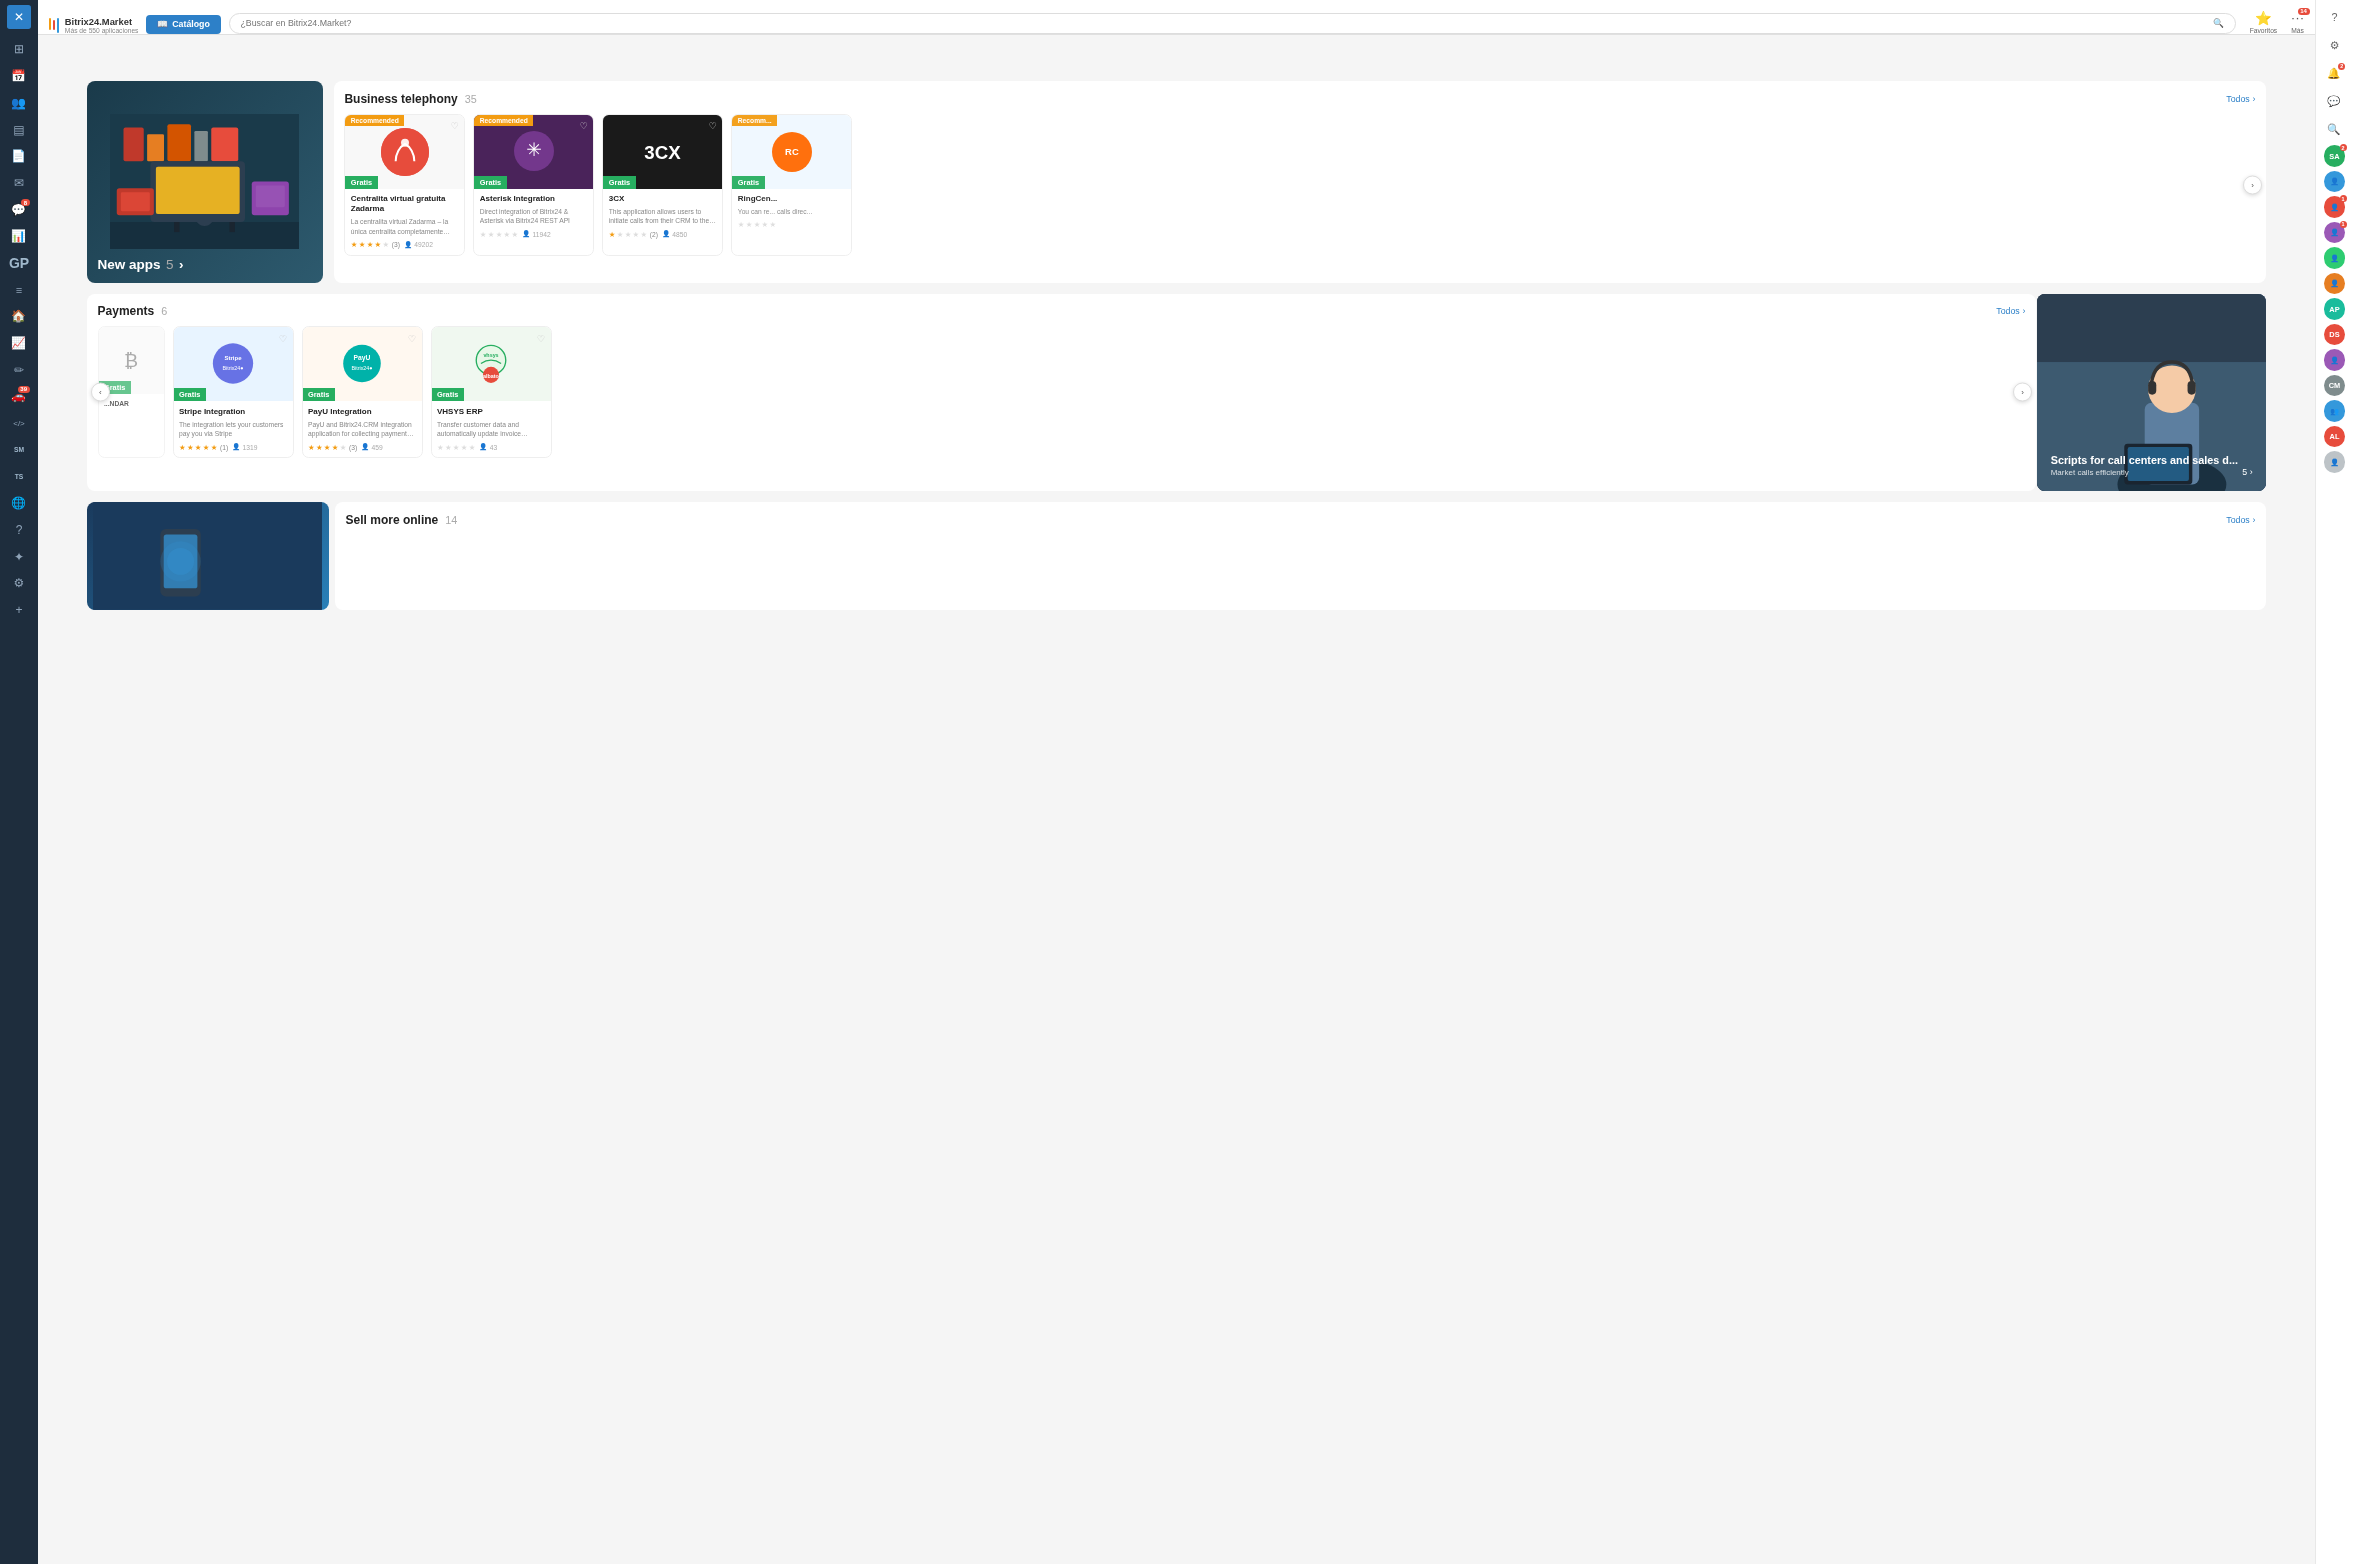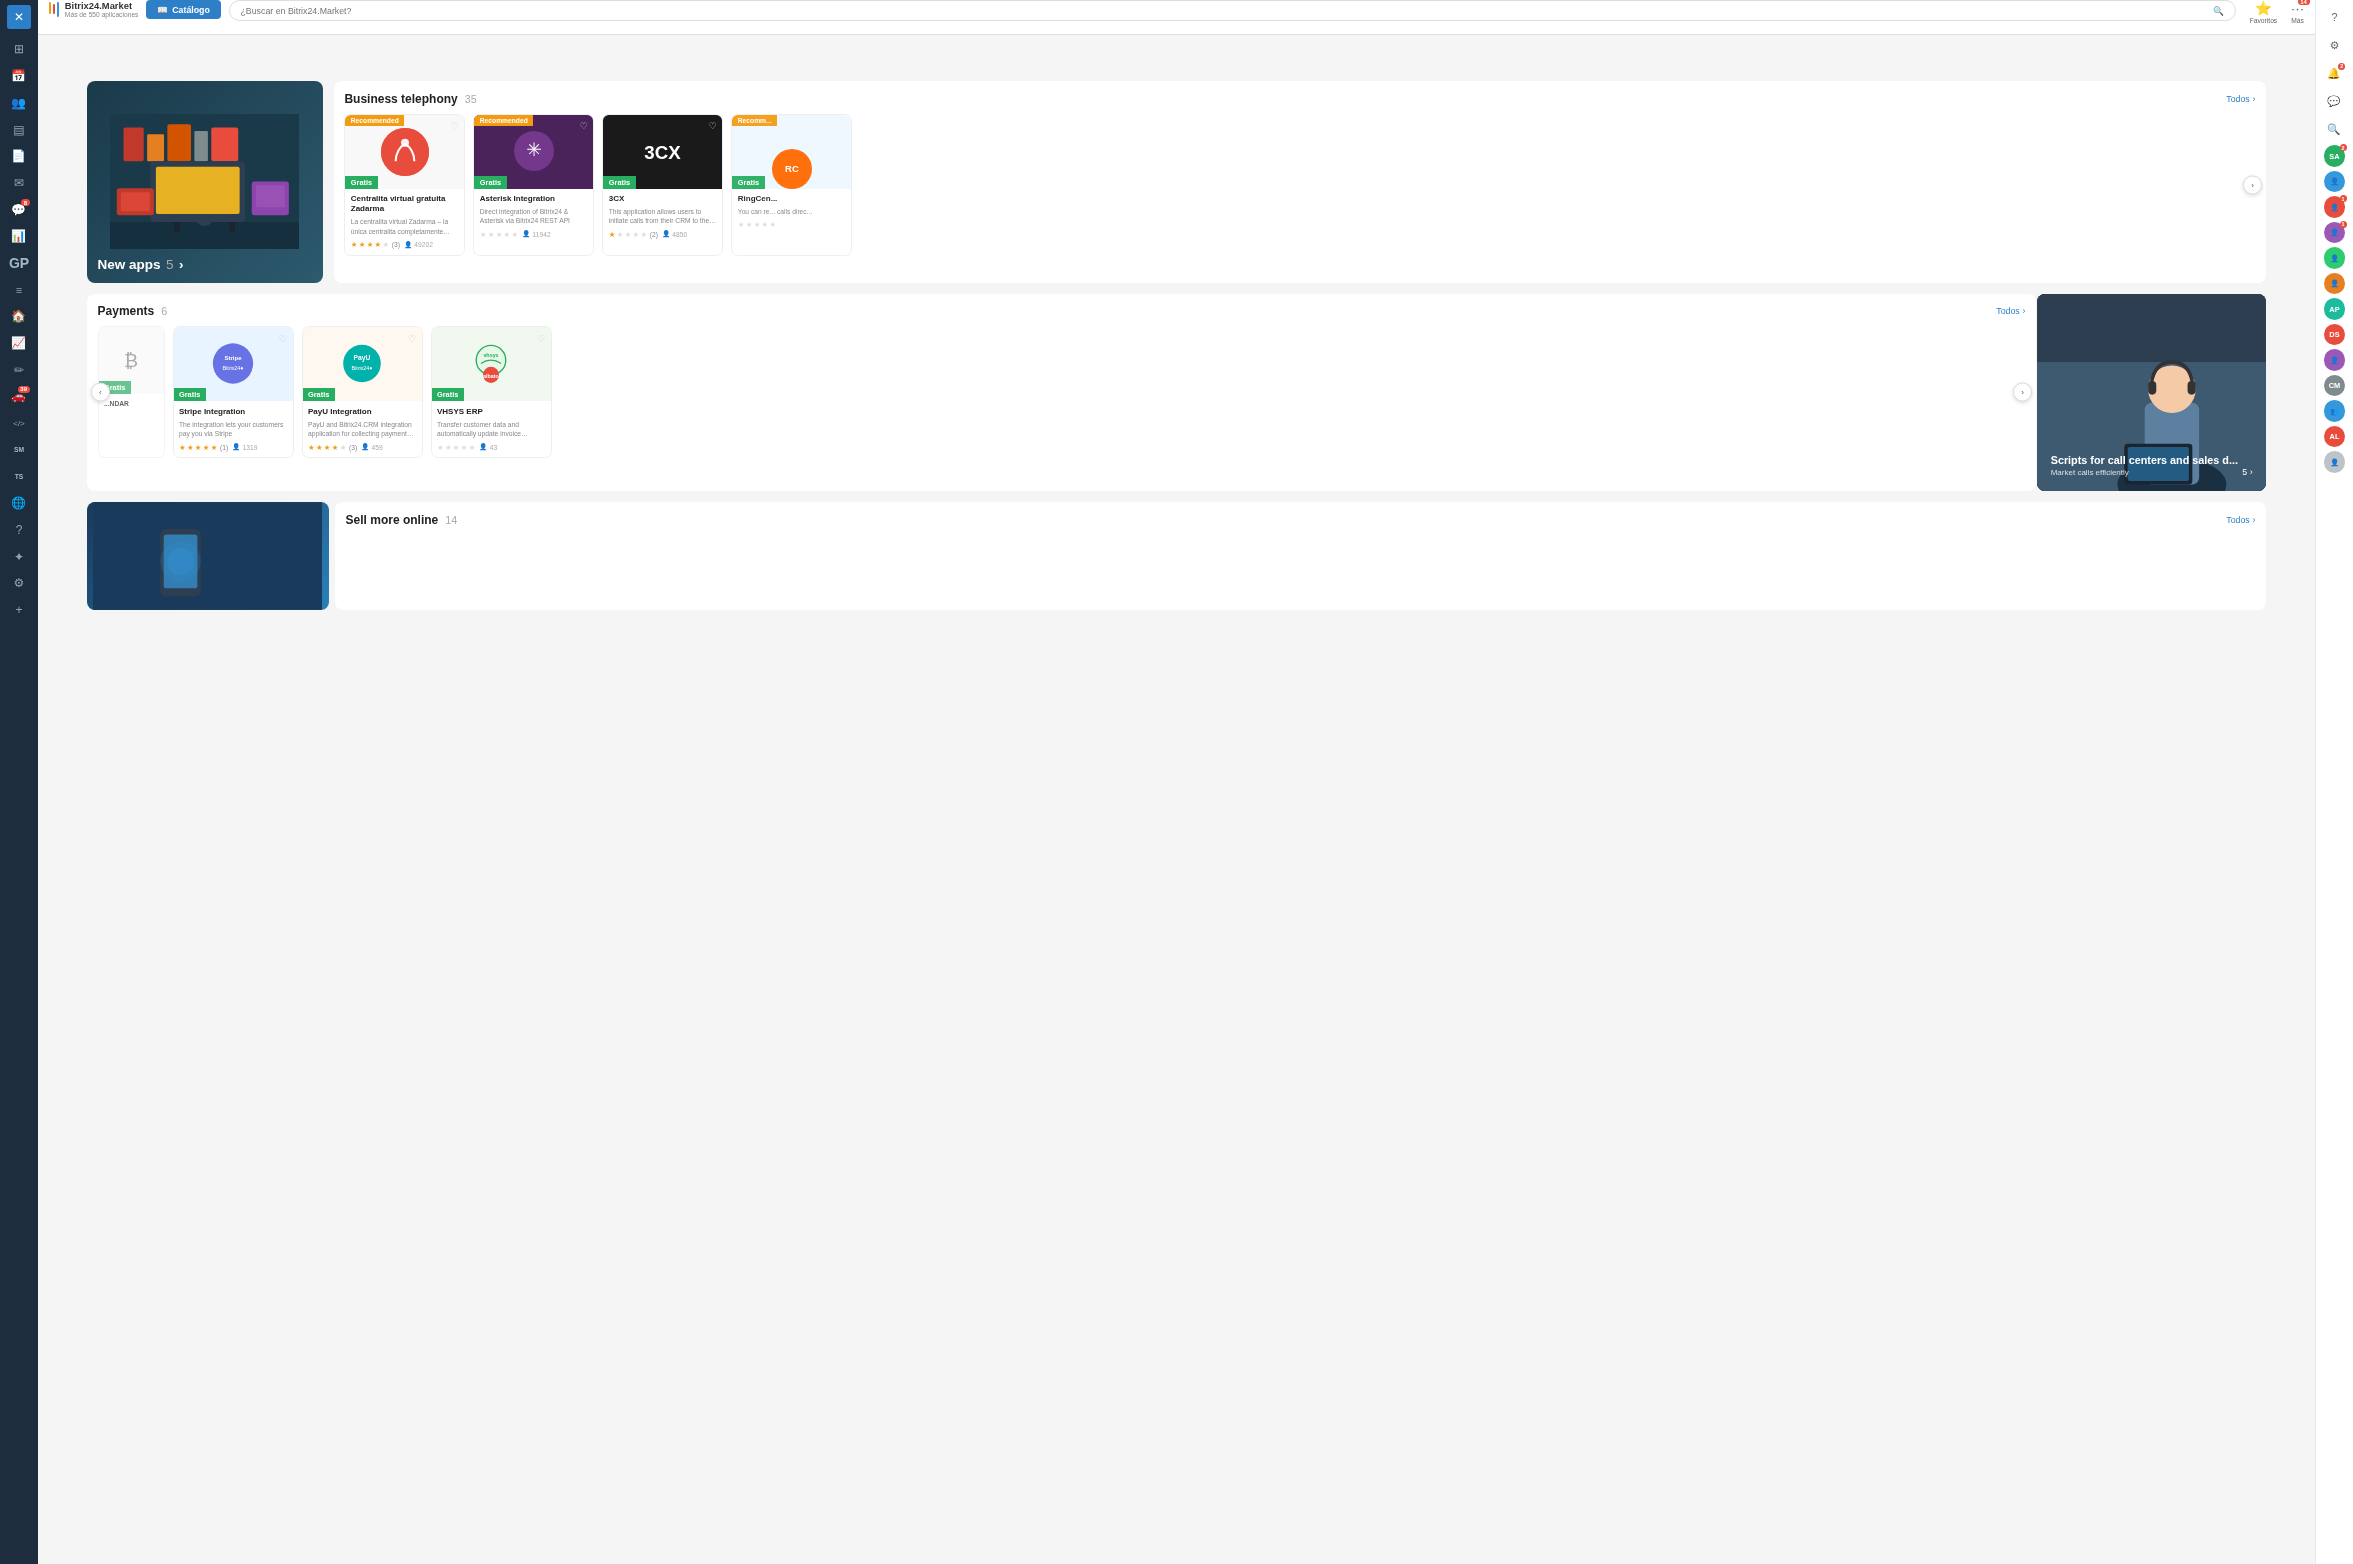--- a/index.html
+++ b/index.html
@@ -74,21 +74,21 @@
     
     .header {
       position: fixed;
       top: 0;
       left: 38px;
       right: 38px;
       height: 35px;
       background: white;
       border-bottom: 0.7px solid #e0e0e0;
       display: flex;
-      align-items: flex-start;
+      align-items: flex-end;
       padding: 0 10.8px;
       gap: 8px;
       z-index: 100;
     }
     .header-logo {
       display: flex;
       align-items: center;
       gap: 5.4px;
     }
     .logo-icon {
@@ -687,21 +687,21 @@
                   </div>
                   <div class="app-installs">
                     <span>👤</span>
                       <span>4850</span>
                   </div>
                 </div>
               </div>
             </div>
 
             <div class="app-card" style="opacity:0.95;">
-              <div class="app-thumb" style="background:#f0f8ff;align-items:flex-end;">
+              <div class="app-thumb" style="background:#f0f8ff;">
                 <div class="app-badge-recommended">Recomm...</div>
                 <div style="background:#ff6900;width:40px;height:40px;border-radius:50%;display:flex;align-items:center;justify-content:center;color:white;font-size:9.4px;font-weight:bold;">RC</div>
                 <div class="app-badge-gratis">Gratis</div>
               </div>
               <div class="app-body">
                 <div class="app-name">RingCen...</div>
                 <div class="app-desc">You can re... calls direc...</div>
                 <div class="rating-row">
                   <span class="star empty">★</span>
                     <span class="star empty">★</span>

